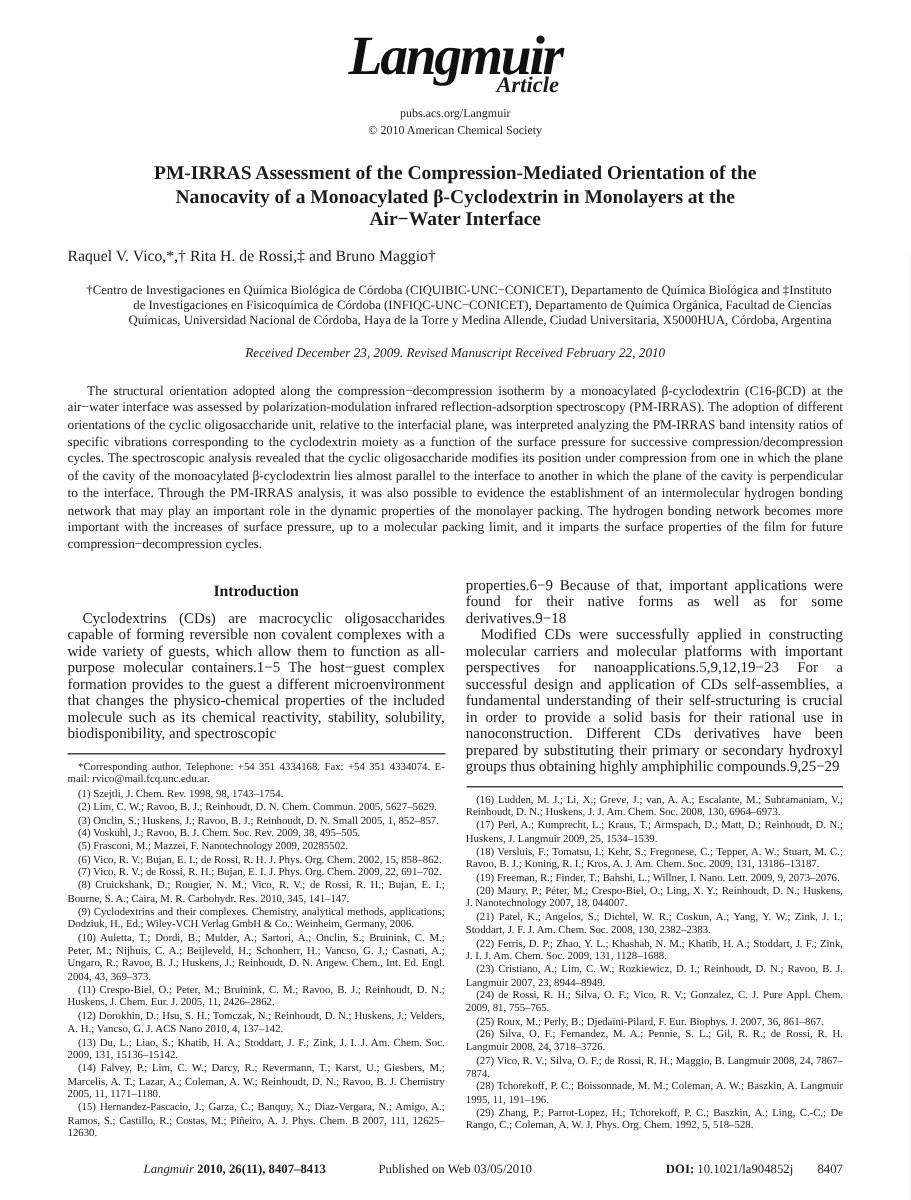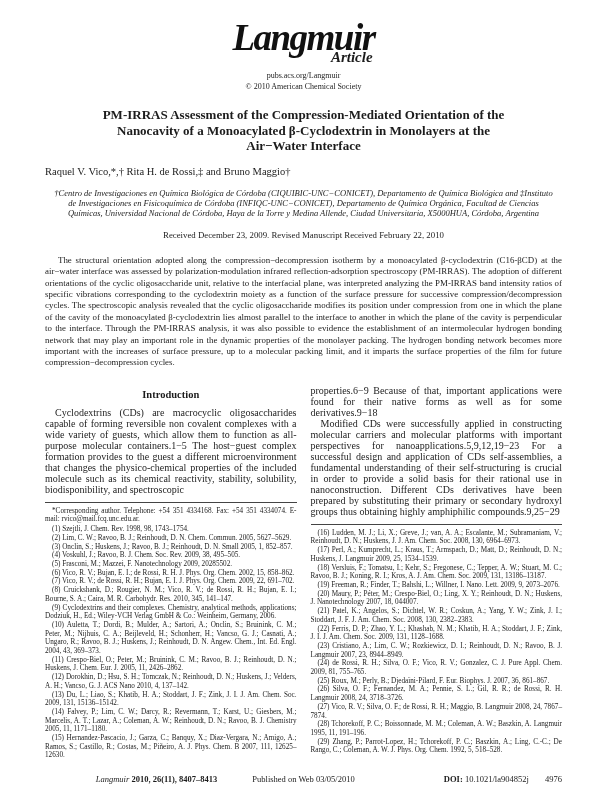--- a/index.html
+++ b/index.html
@@ -16,24 +16,24 @@
     font-size: 37px; font-weight: bold; font-style: italic;
     letter-spacing: -1.5px; line-height: 36px; color: #111;
   }
   .article-label { font-size: 15px; font-weight: bold; font-style: italic; margin-top: -7px; padding-right: 2px; }
   .url { font-size: 8px; margin-top: 5px; font-family: Liberation Serif, serif; }
   .copyright { font-size: 8px; margin-top: 2px; }
 
   .title { font-size: 13px; font-weight: bold; text-align: center; line-height: 15.5px; margin-top: 16px; }
   .authors { font-size: 10.5px; margin-top: 12px; }
   .affiliation {
-    font-size: 8.5px; font-style: italic; text-align: center; line-height: 10.4px;
+    font-size: 8.5px; text-align: right; line-height: 10.4px;
     max-width: 502px; margin: 11px auto 0 auto;
   }
-  .received { font-size: 8.8px; text-align: center; margin-top: 11px; }
+  .received { font-size: 8.8px; font-style: italic; text-align: center; margin-top: 11px; }
 
   .abstract {
     font-size: 8.9px; line-height: 11.4px; text-align: justify;
     text-indent: 13px; margin-top: 15px;
   }
 
   .columns { display: flex; gap: 14px; margin-top: 16px; flex: 1; }
   .col { flex: 1; min-width: 0; }
   .intro-heading { font-size: 10.5px; font-weight: bold; text-align: center; margin: 4px 0 7px 0; }
   .body-text { font-size: 10px; line-height: 11px; text-align: justify; }
@@ -134,17 +134,17 @@
 
   <div class="footer">
     <div class="left">
       <span class="it">Langmuir</span>
       <span class="bd">2010, 26(11), 8407–8413</span>
     </div>
     <div class="center">Published on Web 03/05/2010</div>
     <div class="right">
       <span class="bd">DOI:</span>
       <span class="doi-val">10.1021/la904852j</span>
-      <span>4976</span>
+      <span>8407</span>
     </div>
   </div>
 
 </div>
 
 </body></html>

